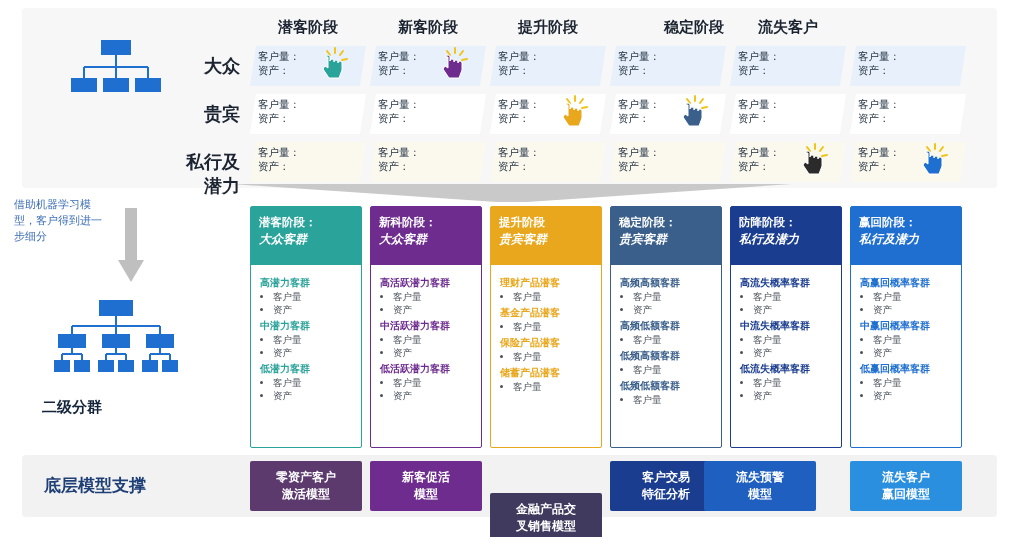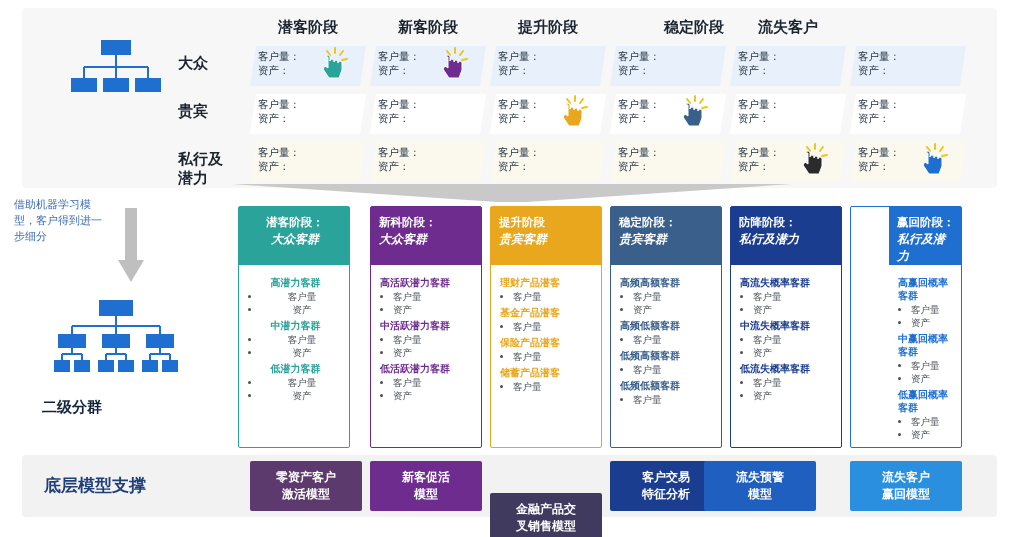--- a/index.html
+++ b/index.html
@@ -13,22 +13,22 @@
   
   .top-panel{
     position:absolute;left:22px;top:8px;width:975px;height:180px;
     background:#f7f7f7;border-radius:4px;
   }
   .col-head{
     position:absolute;top:18px;font-size:15px;font-weight:bold;color:#1b2430;
     text-align:center;width:116px;
   }
   .row-label{
-    position:absolute;left:178px;width:62px;text-align:left;
-    font-size:15px;font-weight:bold;color:#1b2430;
+    position:absolute;left:178px;width:62px;text-align:right;
+    font-size:18px;font-weight:bold;color:#1b2430;
   }
   .hex{
     position:absolute;height:40px;width:116px;
     box-sizing:border-box;padding:3px 6px 0 8px;
     font-size:10.5px;line-height:14px;color:#203040;
     clip-path:polygon(6px 0,100% 0,calc(100% - 6px) 100%,0 100%);
   }
   .hex div{white-space:nowrap;}
   .hex.blue{background:#e8f1fb;}
   .hex.cream{background:#fbf8ee;}
@@ -283,21 +283,21 @@
       </svg></div>
     <div style="position: absolute; left: 916px; top: 143px; width: 34px; height: 32px;"><svg viewBox="0 0 34 32" width="34" height="32">
         <g stroke="#f0c419" stroke-width="2" stroke-linecap="round">
           <line x1="19" y1="1" x2="19" y2="6"></line>
           <line x1="27" y1="4" x2="24" y2="8"></line>
           <line x1="31" y1="12" x2="26" y2="13"></line>
           <line x1="11" y1="4" x2="14" y2="8"></line>
         </g>
         <path d="M12 10 v11 l-3 -2 -2 3 6 9 h10 l3 -8 v-7 q0 -2 -2 -2 q-2 0 -2 2 v-1 q0 -2 -2 -2 q-2 0 -2 2 v-1 q0 -2 -2 -2 q-2 0 -2 2 v-4 q0 -2 -2 -2 q-2 0 -2 2 z" fill="#1f6fd0" stroke="#ffffff" stroke-width="1"></path>
       </svg></div>
-    <div class="card" style="left: 238px; border-color: rgb(42, 163, 154); text-align: center;">
+    <div class="card" style="left: 250px; border-color: rgb(42, 163, 154);">
       <div class="card-head" style="background: rgb(42, 163, 154);">
         <div>潜客阶段：</div>
         <div class="sub">大众客群</div>
       </div>
       <div class="card-body">
         <div class="grp" style="color: rgb(42, 163, 154);">高潜力客群</div>
         <ul>
           <li>客户量</li>
           <li>资产</li>
         </ul>
@@ -401,21 +401,21 @@
           <li>客户量</li>
           <li>资产</li>
         </ul>
         <div class="grp" style="color: rgb(26, 61, 143);">低流失概率客群</div>
         <ul>
           <li>客户量</li>
           <li>资产</li>
         </ul>
       </div>
     </div>
-    <div class="card" style="left: 850px; border-color: rgb(31, 111, 208); padding-left: 38px;">
+    <div class="card" style="left: 850px; border-color: rgb(31, 111, 208);">
       <div class="card-head" style="background: rgb(31, 111, 208);">
         <div>赢回阶段：</div>
         <div class="sub">私行及潜力</div>
       </div>
       <div class="card-body">
         <div class="grp" style="color: rgb(31, 111, 208);">高赢回概率客群</div>
         <ul>
           <li>客户量</li>
           <li>资产</li>
         </ul>

